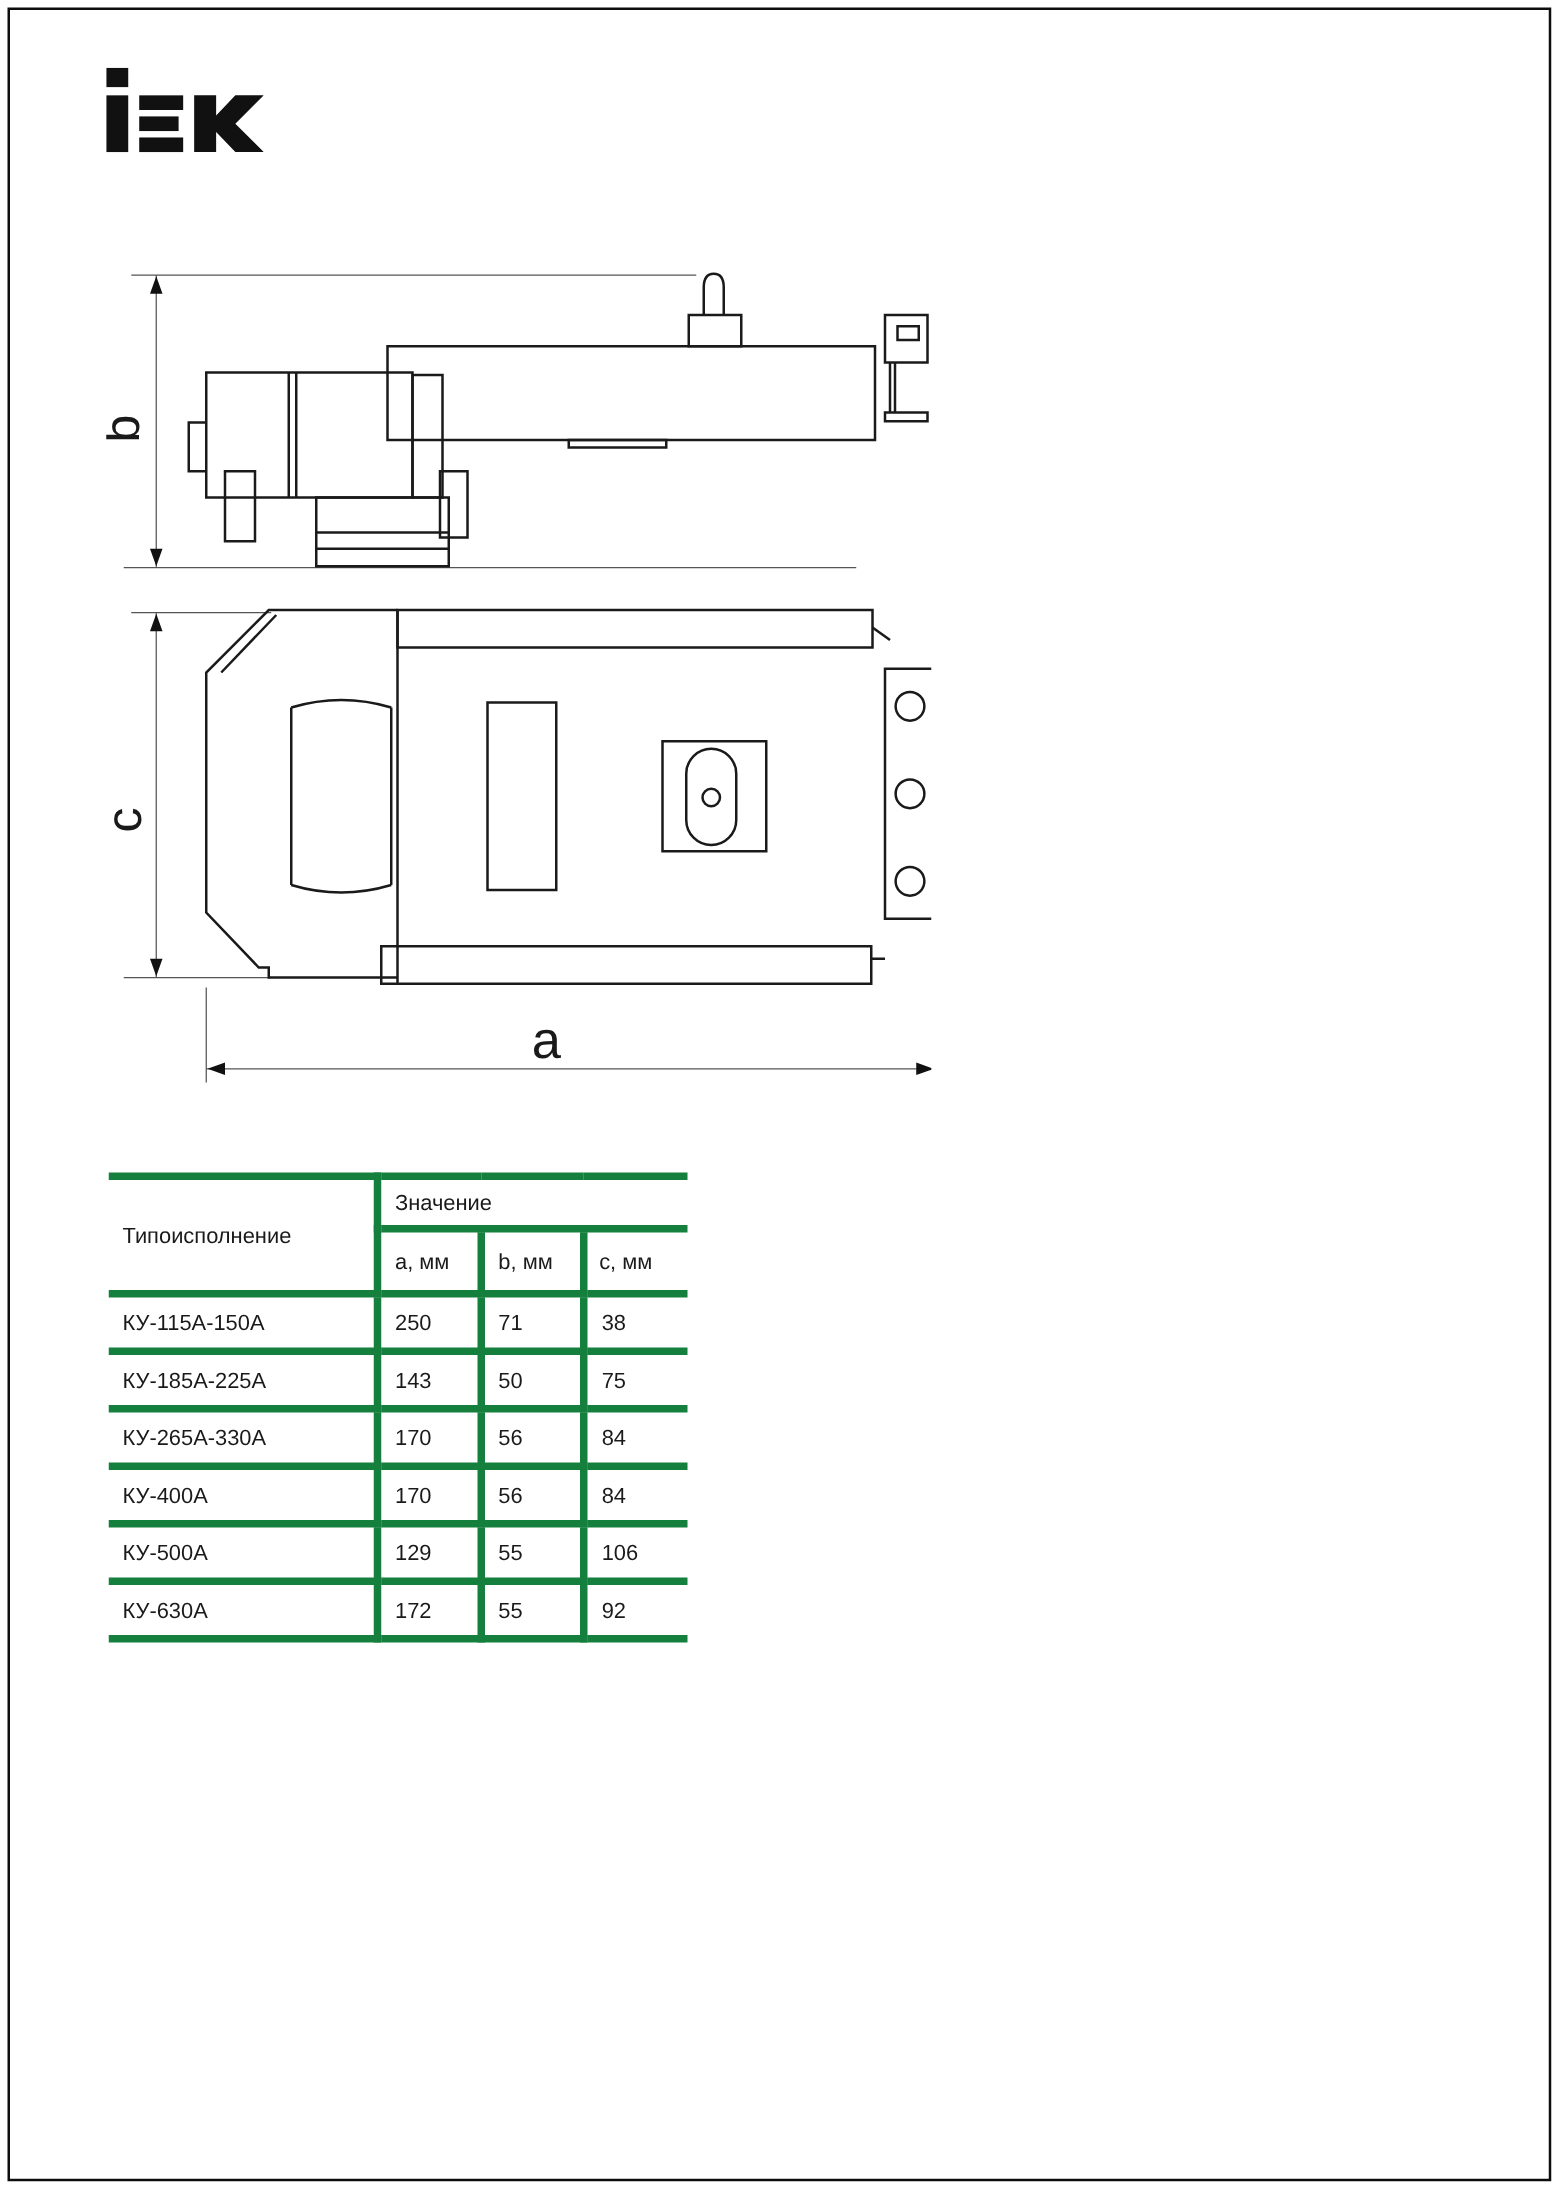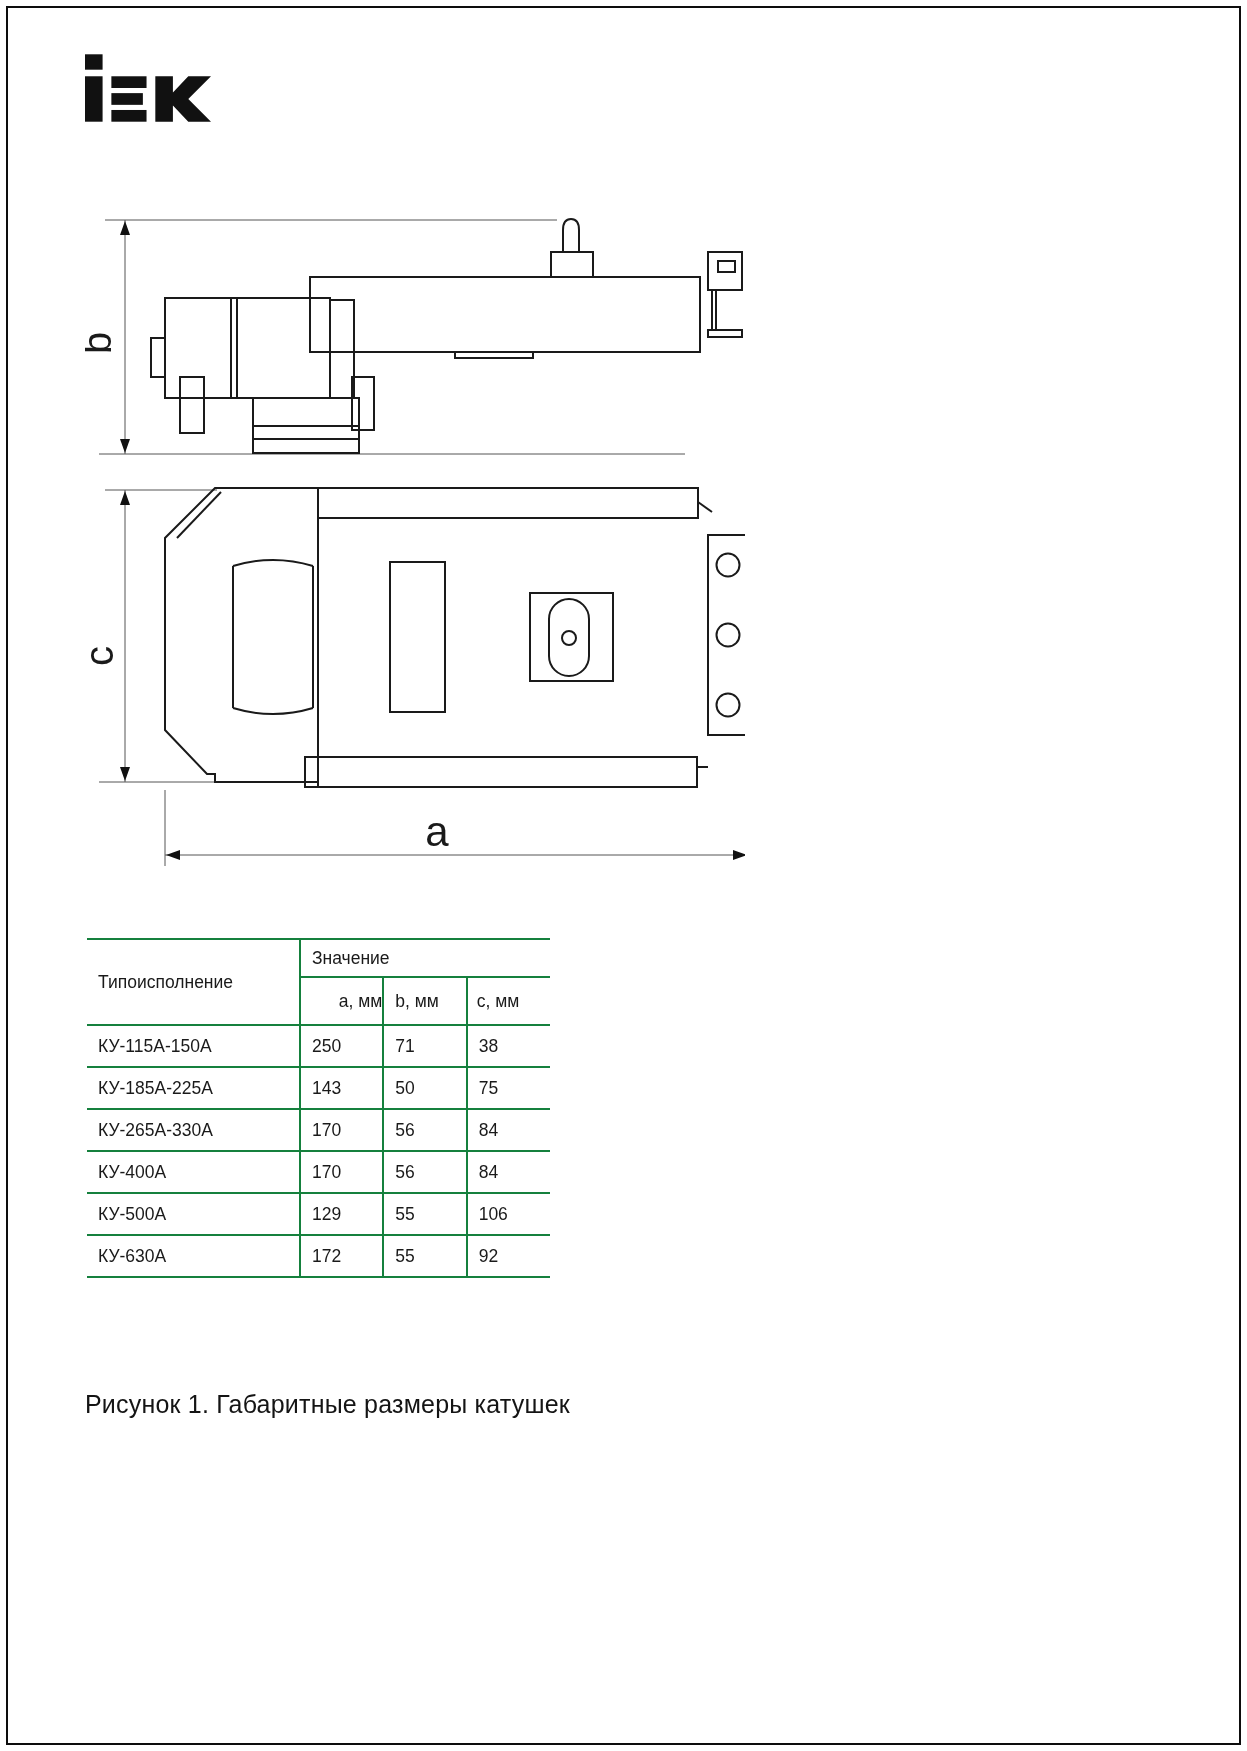--- a/index.html
+++ b/index.html
@@ -13,30 +13,30 @@
   .draw{position:absolute;}
   svg text{font-family:"Liberation Sans", sans-serif;fill:#1a1a1a;}
   
   .dim-table{
     position:absolute;left:87px;top:938px;width:463px;
     border-collapse:collapse;table-layout:fixed;
     border-top:2px solid #111;border-bottom:2px solid #111;
     font-size:17.5px;color:#1a1a1a;
   }
   .dim-table td{
-    border:2px solid #15803d;vertical-align:middle;
+    border:6px solid #15803d;vertical-align:middle;
     padding:0 0 0 11px;white-space:nowrap;overflow:hidden;
   }
   .dim-table td:first-child{border-left:none;}
   .dim-table td:last-child{border-right:none;}
   .dim-table tr.hdr1 td{height:36px;}
   .dim-table tr.hdr2 td{height:46px;}
   .dim-table tr.data td{height:40px;}
   .col-type{width:201px;}
-  .col-a{width:105px;text-align:right;}
+  .col-a{width:105px;}
   .col-b{width:106px;}
   .col-c{width:51px;padding-left:9px !important;}
   .caption{
     position:absolute;left:85px;top:1390px;font-size:25px;letter-spacing:0.2px;color:#141414;
   }
 </style>
 </head>
 <body>
 
 <div class="page">
@@ -192,14 +192,13 @@
     </tr>
     <tr class="data">
       <td>КУ-630А</td>
       <td>172</td>
       <td>55</td>
       <td>92</td>
     </tr>
   </tbody>
     </table>
 
-  <div class="caption">Рисунок 1. Габаритные размеры катушек</div>
 </div>
 
 </body></html>

